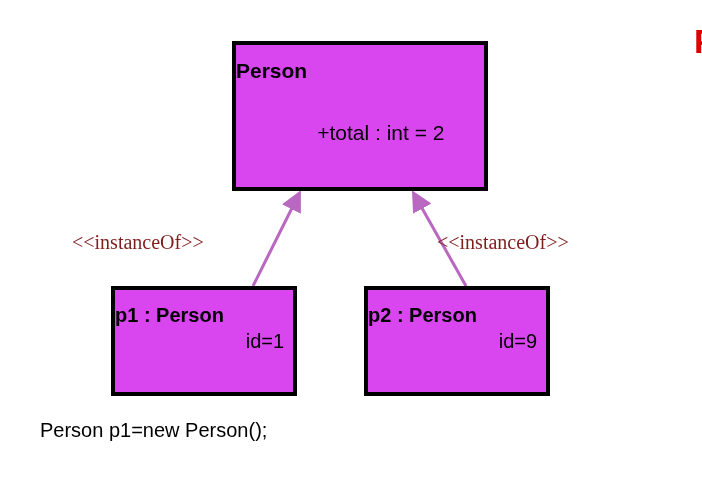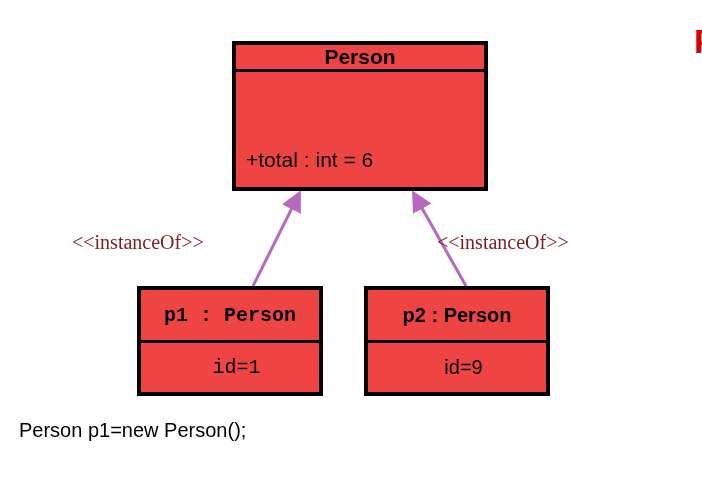--- a/index.html
+++ b/index.html
@@ -25,24 +25,24 @@
     top: 0;
     width: 702px;
     height: 485px;
     pointer-events: none;
   }
 
   
   .uml-box {
     position: absolute;
     box-sizing: border-box;
-    background: #ef4444;
+    background: #d946ef;
     border: 4px solid #000000;
     display: flex;
-    flex-direction: column;
+    flex-direction: row;
     z-index: 3;
   }
   .uml-compartment {
     box-sizing: border-box;
     display: flex;
     align-items: center;
     justify-content: center;
     color: #000000;
     white-space: pre;
   }
@@ -73,21 +73,21 @@
     font-size: 21px;
     line-height: 32px;
     text-align: left;
   }
 
   
   .object-box {
     width: 186px;
     height: 110px;
   }
-  #p1-object { left: 137px; top: 286px; font-family: Liberation Mono, monospace; }
+  #p1-object { left: 111px; top: 286px; }
   #p2-object { left: 364px; top: 286px; }
   .object-box .name-compartment {
     height: 50px;
     font-size: 20px;
     font-weight: bold;
   }
   .object-box .value-compartment {
     flex: 1;
     font-size: 20px;
     margin-left: 13px;
@@ -105,21 +105,21 @@
   #instanceof-label-left  { left: 72px;  top: 231px; }
   #instanceof-label-right { left: 437px; top: 231px; }
 
   .code-caption {
     position: absolute;
     font-size: 20px;
     color: #000000;
     white-space: nowrap;
     z-index: 4;
   }
-  #caption-p1 { left: 19px;  top: 419px; }
+  #caption-p1 { left: 40px;  top: 419px; }
   #caption-p2 { left: 391px; top: 419px; }
 
   
   #watermark {
     position: absolute;
     left: 506px;
     top: 450px;
     font-size: 15px;
     color: #c8c8c8;
     white-space: nowrap;
@@ -154,21 +154,21 @@
       </marker>
     </defs>
     <line x1="253" y1="286" x2="299" y2="194" stroke="#b868c0" stroke-width="3" marker-end="url(#arrowhead-left)"></line>
     <line x1="466" y1="286" x2="414" y2="194" stroke="#b868c0" stroke-width="3" marker-end="url(#arrowhead-right)"></line>
   </svg>
 
   <div class="uml-box" id="person-class">
     <div class="uml-compartment name-compartment">Person</div>
     <div class="uml-divider"></div>
     <div class="uml-compartment attrs">
-      <div>+total : int = 6</div>
+      <div>+total : int = 2</div>
     </div>
   </div>
 
   <div class="uml-box object-box" id="p1-object">
     <div class="uml-compartment name-compartment">p1 : Person</div>
     <div class="uml-divider"></div>
     <div class="uml-compartment value-compartment">id=1</div>
   </div>
 
   <div class="uml-box object-box" id="p2-object">

